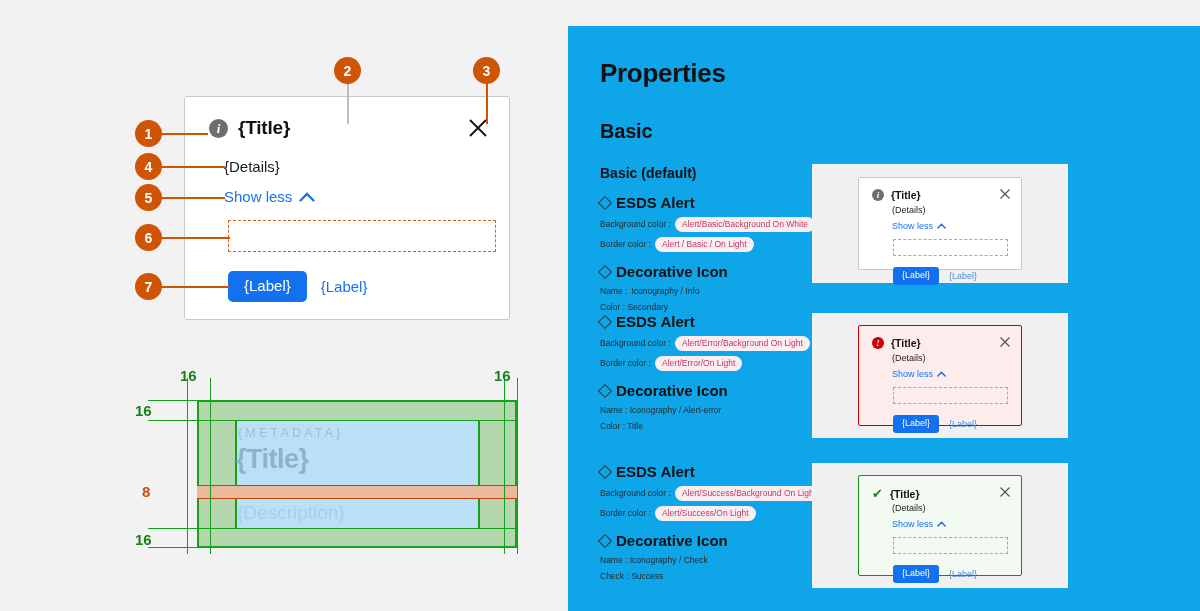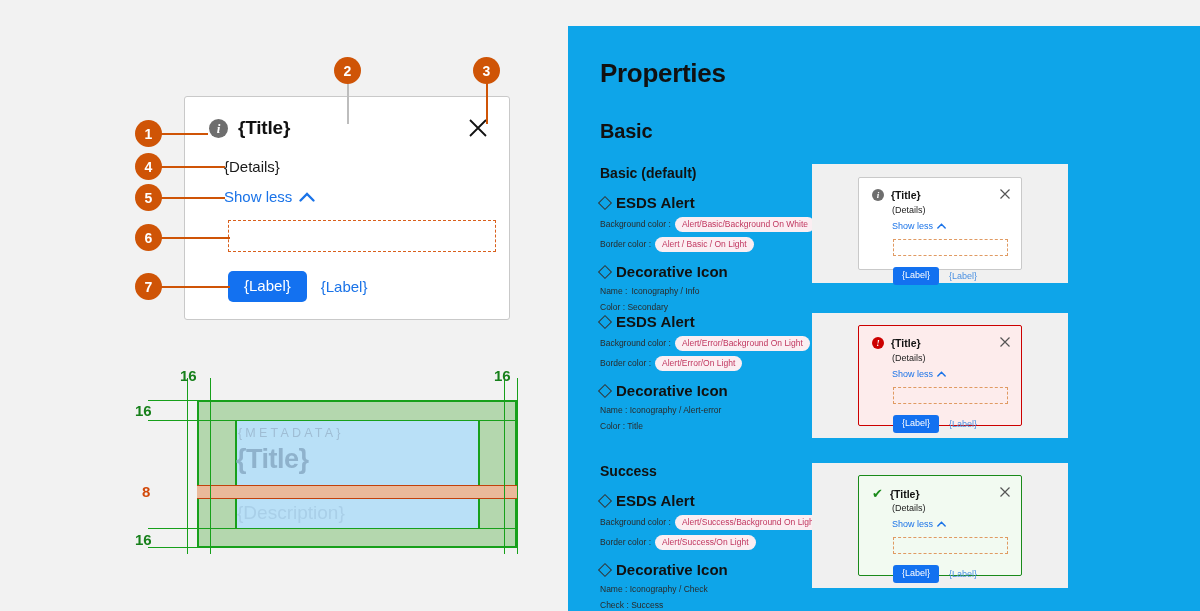--- a/index.html
+++ b/index.html
@@ -250,21 +250,20 @@
         <div class="row">
           <span class="k">Name : Iconography / Alert-error</span>
         </div>
         <div class="row">
           <span class="k">Color : Title</span>
         </div>
       </div>
     </div>
 
     <div class="sect" style="top:437px;">
-      <div class="sect-h">Success</div>
       <div class="grp">
         <div class="grp-h">
           <span class="diamond"></span>
           <span class="grp-name">ESDS Alert</span>
         </div>
         <div class="row">
           <span class="k">Background color :</span>
           <span class="pill">Alert/Success/Background On Light</span>
         </div>
         <div class="row">

